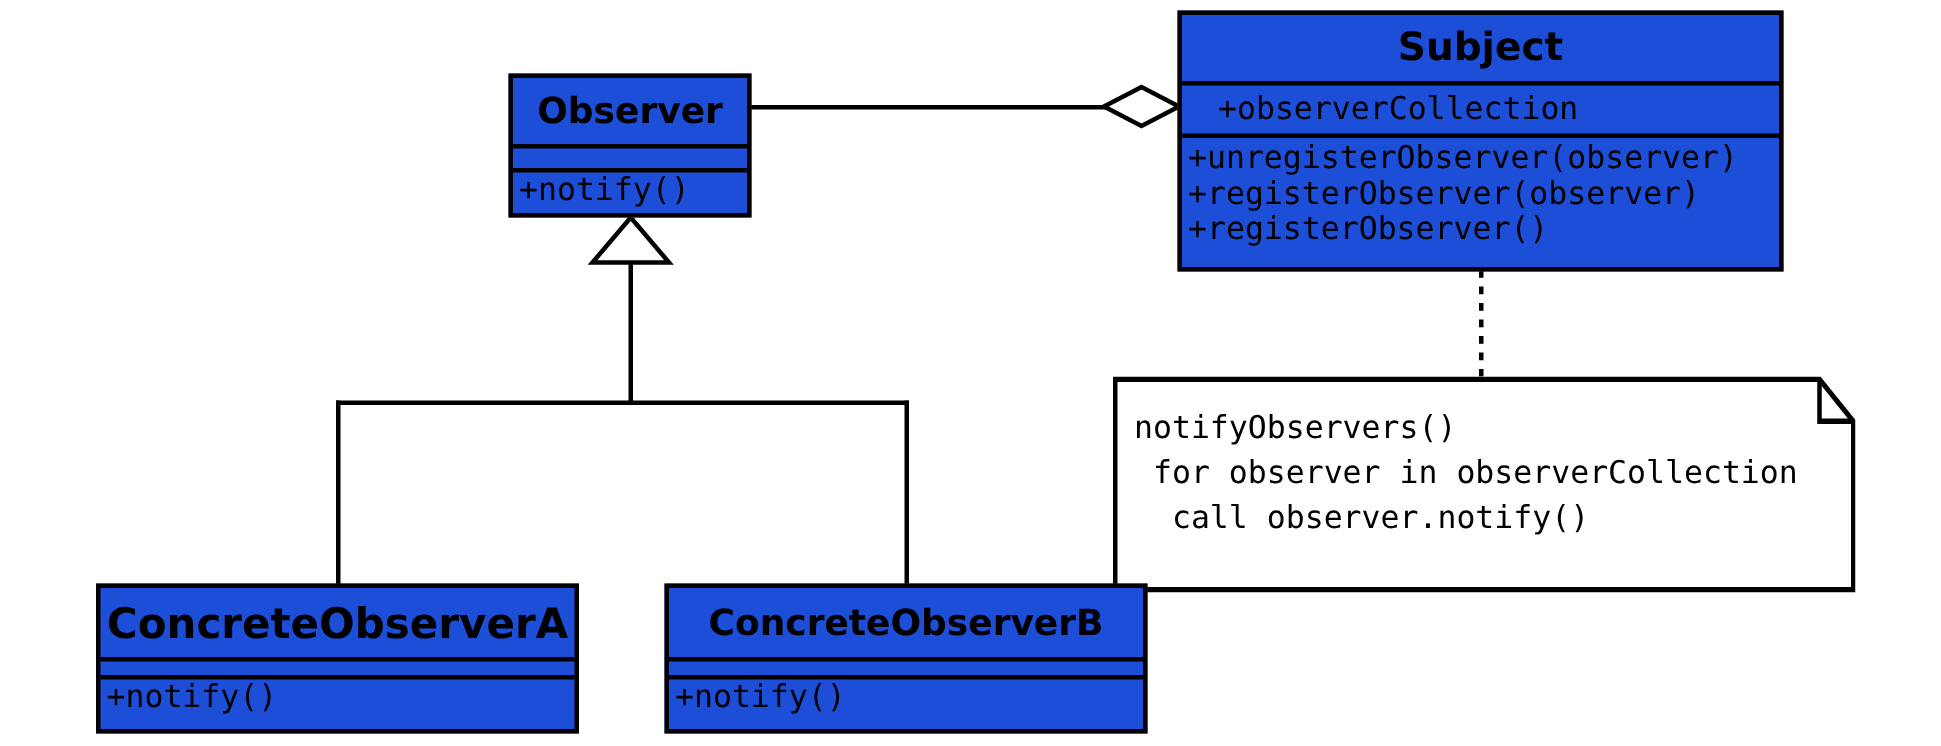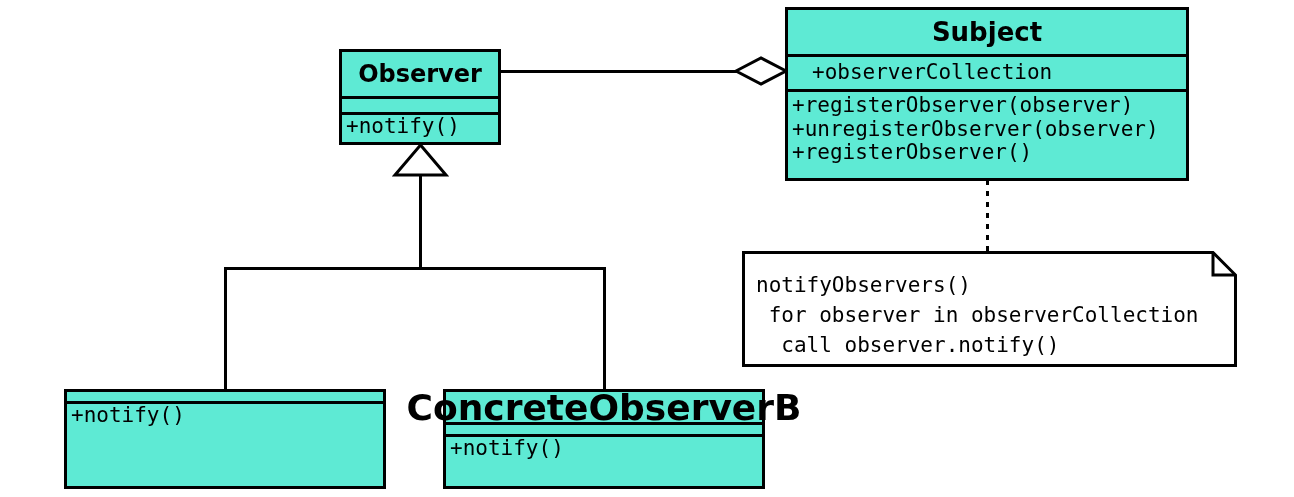--- a/index.html
+++ b/index.html
@@ -15,21 +15,21 @@
     background: #ffffff;
     overflow: hidden;
     font-family: "DejaVu Sans Mono", "Liberation Mono", monospace;
   }
 
   
   .uml-class {
     position: absolute;
     box-sizing: border-box;
     border: 3px solid #000000;
-    background: #5eead4;
+    background: #1d4ed8;
     display: flex;
     flex-direction: column;
   }
   .uml-name {
     box-sizing: border-box;
     display: flex;
     align-items: center;
     justify-content: center;
     font-family: "DejaVu Sans", "Liberation Sans", sans-serif;
     font-weight: bold;
@@ -138,44 +138,45 @@
       <div>+notify()</div>
     </div>
   </div>
 
   <div class="uml-class" style="left:785px; top:7px; width:404px; height:174px;">
     <div class="uml-name" style="height:47px; font-size:26px;">Subject</div>
     <div class="uml-attrs" style="height:35px; font-size:21px;padding-left:24px;">
       <div>+observerCollection</div>
     </div>
     <div class="uml-ops" style="font-size:21px; padding-top:2px;">
+      <div>+unregisterObserver(observer)</div>
       <div>+registerObserver(observer)</div>
-      <div>+unregisterObserver(observer)</div>
       <div>+registerObserver()</div>
     </div>
   </div>
 
-  <div class="uml-note" style="left:742px; top:251px; width:495px; height:116px;">
+  <div class="uml-note" style="left:742px; top:251px; width:495px; height:144px;">
     <svg class="note-body" viewBox="0 0 495 116" preserveAspectRatio="none">
       <path d="M 1.5,1.5 L 471,1.5 L 493.5,24 L 493.5,114.5 L 1.5,114.5 Z" fill="#ffffff" stroke="#000000" stroke-width="3" stroke-linejoin="miter"></path>
       <path d="M 471,1.5 L 471,24 L 493.5,24" fill="none" stroke="#000000" stroke-width="3" stroke-linejoin="miter"></path>
     </svg>
     <div class="note-text" style="font-size:21px;">notifyObservers()
  for observer in observerCollection
   call observer.notify()</div>
   </div>
 
   <div class="uml-class" style="left:64px; top:389px; width:322px; height:100px;">
+    <div class="uml-name" style="height:49px; font-size:28px;">ConcreteObserverA</div>
     <div class="uml-attrs empty-compartment" style="height:12px; font-size:18px;"></div>
     <div class="uml-ops" style="font-size:21px;">
       <div>+notify()</div>
     </div>
   </div>
 
   <div class="uml-class" style="left:443px; top:389px; width:322px; height:100px;">
-    <div class="uml-name" style="height:33px; font-size:36px;">ConcreteObserverB</div>
+    <div class="uml-name" style="height:49px; font-size:24px;">ConcreteObserverB</div>
     <div class="uml-attrs empty-compartment" style="height:12px; font-size:18px;"></div>
     <div class="uml-ops" style="font-size:21px;">
       <div>+notify()</div>
     </div>
   </div>
 
 </div>
 
 </body></html>

